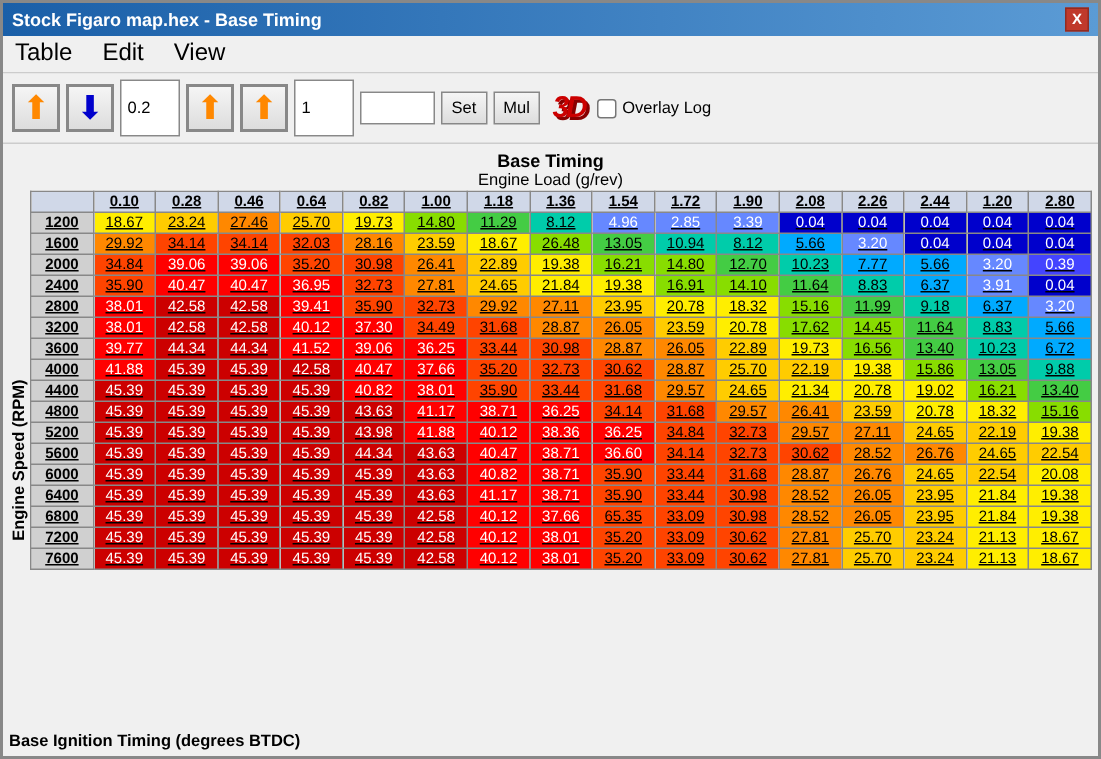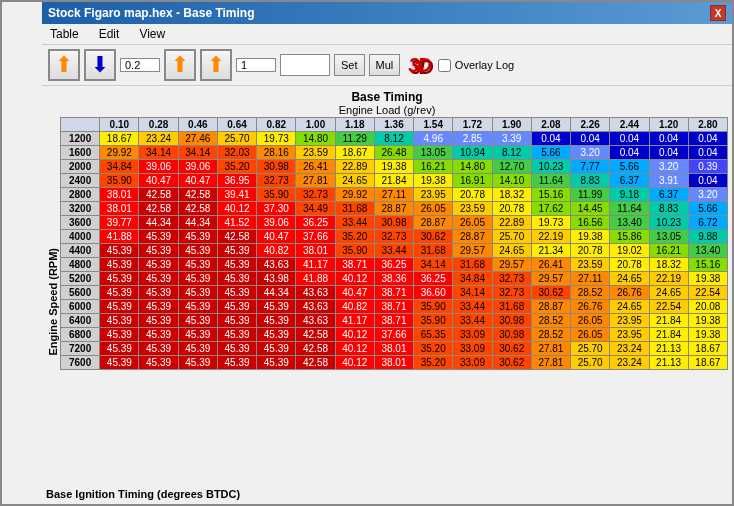--- a/index.html
+++ b/index.html
@@ -11,21 +11,20 @@
       height: 506px;
       overflow: hidden;
     }
     .window {
       width: 734px;
       height: 506px;
       border: 2px solid #888;
       background: #f0f0f0;
       display: flex;
       flex-direction: column;
-      padding-left: 40px;
     }
     .title-bar {
       background: linear-gradient(to right, #1a5fa8, #5b9bd5);
       color: white;
       padding: 3px 6px;
       font-size: 12px;
       font-weight: bold;
       display: flex;
       justify-content: space-between;
       align-items: center;
@@ -47,21 +46,21 @@
     .menu-bar {
       background: #f0f0f0;
       padding: 2px 4px;
       border-bottom: 1px solid #ccc;
       display: flex;
       gap: 12px;
       flex-shrink: 0;
     }
     .menu-item {
       cursor: pointer;
-      font-size: 12px;
+      font-size: 16px;
       padding: 1px 4px;
     }
     .toolbar {
       display: flex;
       align-items: center;
       padding: 4px 6px;
       gap: 4px;
       background: #f0f0f0;
       border-bottom: 1px solid #ccc;
       flex-shrink: 0;
@@ -72,21 +71,21 @@
       border: 2px solid #888;
       background: linear-gradient(to bottom, #f5f5f5, #ddd);
       cursor: pointer;
       display: flex;
       align-items: center;
       justify-content: center;
       font-size: 18px;
     }
     .tb-input {
       width: 40px;
-      height: 14px;
+      height: 38px;
       border: 1px solid #888;
       padding: 2px 4px;
       font-size: 11px;
       background: white;
     }
     .tb-input2 {
       width: 50px;
       height: 22px;
       border: 1px solid #888;
       padding: 2px 4px;
@@ -159,20 +158,21 @@
     .side-label {
       writing-mode: vertical-rl;
       transform: rotate(180deg);
       font-size: 11px;
       font-weight: bold;
       white-space: nowrap;
     }
     .table-wrapper {
       flex: 1;
       overflow: hidden;
+      text-decoration: underline;
     }
     table.data-table {
       border-collapse: collapse;
       width: 100%;
       table-layout: fixed;
     }
     table.data-table th, table.data-table td {
       border: 1px solid #888;
       text-align: center;
       padding: 1px 0;

